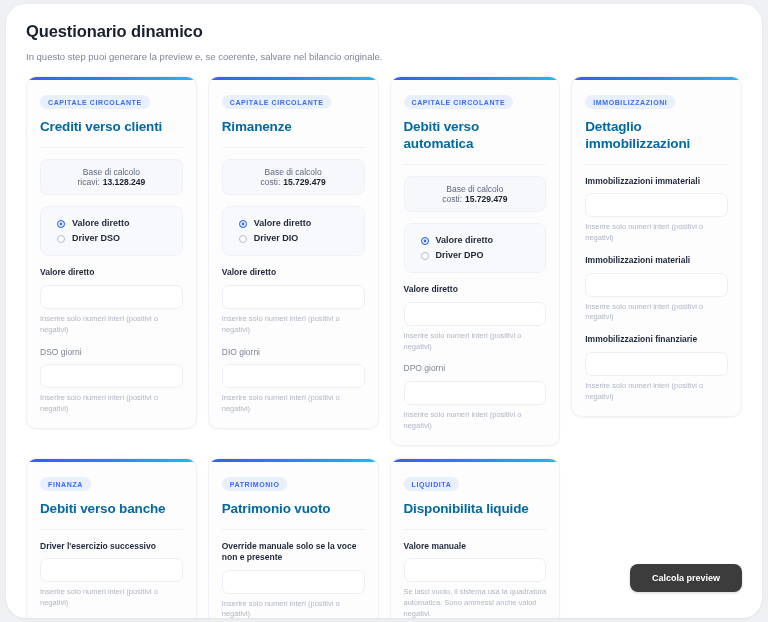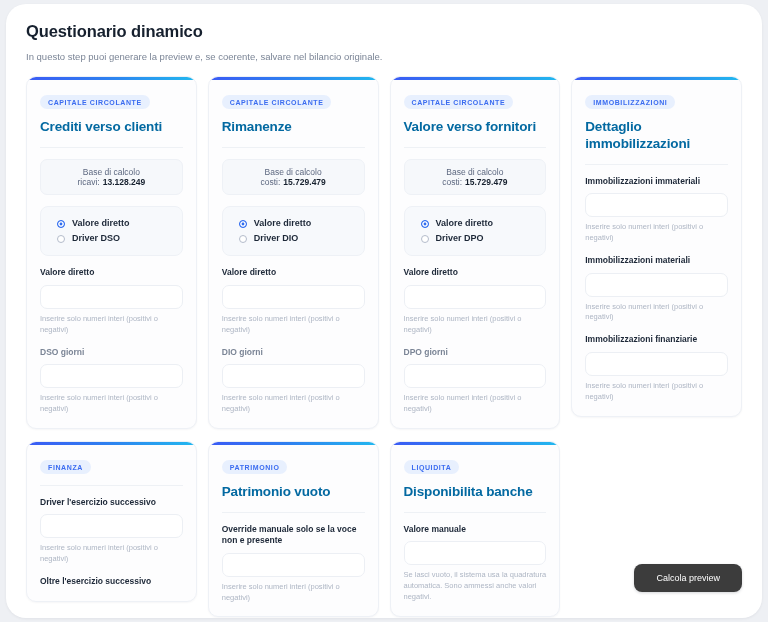--- a/index.html
+++ b/index.html
@@ -154,21 +154,21 @@
   }
 
   .field { margin-top: 11px; }
   .field-label {
     font-size: 8.5px;
     font-weight: bold;
     color: #1d2838;
     line-height: 1.35;
   }
   .field-label.muted {
-    font-weight: bold;
+    font-weight: normal;
     color: #7b8596;
   }
   .field-input {
     display: block;
     width: 100%;
     margin-top: 6px;
     height: 24px;
     background: #ffffff;
     border: 1px solid #eceff4;
     border-radius: 7px;
@@ -193,21 +193,21 @@
   }
   .calc-button {
     background: #3c3c3c;
     color: #ffffff;
     border: none;
     border-radius: 8px;
     padding: 0 22px;
     height: 28px;
     font-family: "Liberation Sans", sans-serif;
     font-size: 9px;
-    font-weight: normal;
+    font-weight: bold;
     cursor: pointer;
     box-shadow: 0 1px 3px rgba(16,24,40,0.18);
   }
 </style>
 </head>
 <body>
 
 <div class="page-shell">
   <div class="page-inner">
 
@@ -274,21 +274,21 @@
         <div class="field">
           <div class="field-label muted">DIO giorni</div>
           <input class="field-input" type="text" value="" style="">
           <div class="field-hint">Inserire solo numeri interi (positivi o negativi)</div>
         </div>
       </div>
 
       <div class="card">
         <div class="card-accent"></div>
         <span class="badge">CAPITALE CIRCOLANTE</span>
-        <div class="card-title">Valore verso fornitori</div>
+        <div class="card-title">Debiti verso automatica</div>
         <div class="card-rule"></div>
         <div class="base-pill">
           <span>Base di calcolo costi:</span><span class="base-value">15.729.479</span>
         </div>
         <div class="radio-box">
           <div class="radio-row">
             <span class="radio-dot checked"></span>
             <span class="radio-label">Valore diretto</span>
           </div>
           <div class="radio-row">
@@ -326,20 +326,21 @@
         <div class="field">
           <div class="field-label">Immobilizzazioni finanziarie</div>
           <input class="field-input" type="text" value="" style="">
           <div class="field-hint">Inserire solo numeri interi (positivi o negativi)</div>
         </div>
       </div>
 
       <div class="card">
         <div class="card-accent"></div>
         <span class="badge">FINANZA</span>
+        <div class="card-title">Debiti verso banche</div>
         <div class="card-rule"></div>
         <div class="field">
           <div class="field-label">Driver l'esercizio successivo</div>
           <input class="field-input" type="text" value="" style="">
           <div class="field-hint">Inserire solo numeri interi (positivi o negativi)</div>
         </div>
         <div class="field">
           <div class="field-label">Oltre l'esercizio successivo</div>
 
         </div>
@@ -353,21 +354,21 @@
         <div class="field">
           <div class="field-label">Override manuale solo se la voce non e presente</div>
           <input class="field-input" type="text" value="" style="">
           <div class="field-hint">Inserire solo numeri interi (positivi o negativi)</div>
         </div>
       </div>
 
       <div class="card">
         <div class="card-accent"></div>
         <span class="badge">LIQUIDITA</span>
-        <div class="card-title">Disponibilita banche</div>
+        <div class="card-title">Disponibilita liquide</div>
         <div class="card-rule"></div>
         <div class="field">
           <div class="field-label">Valore manuale</div>
           <input class="field-input" type="text" value="" style="">
           <div class="field-hint">Se lasci vuoto, il sistema usa la quadratura automatica. Sono ammessi anche valori negativi.</div>
         </div>
       </div>
 
     </div>
   </div>

